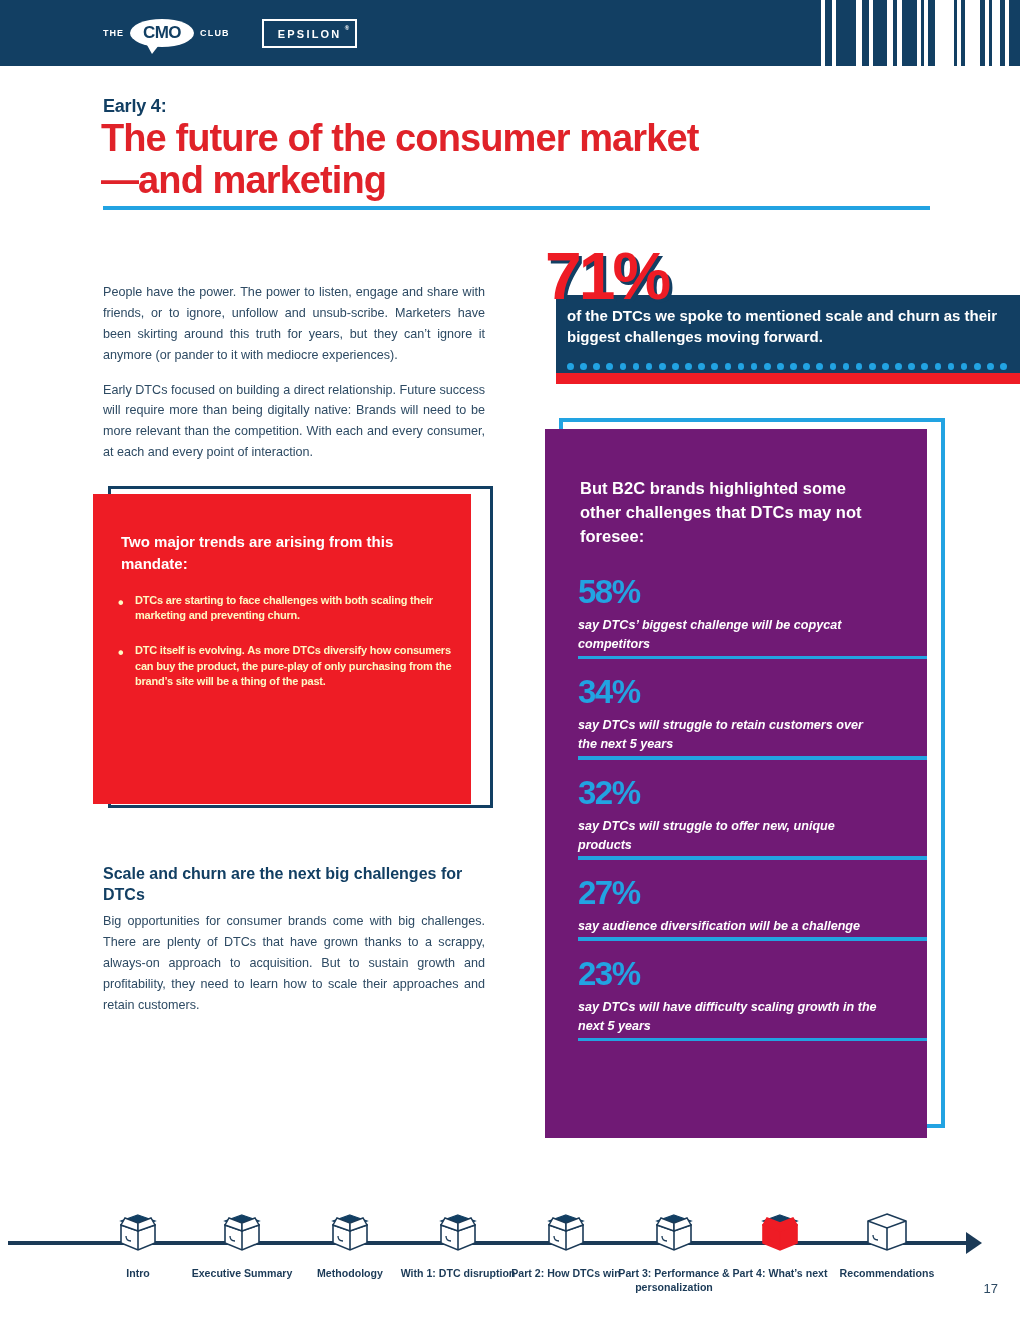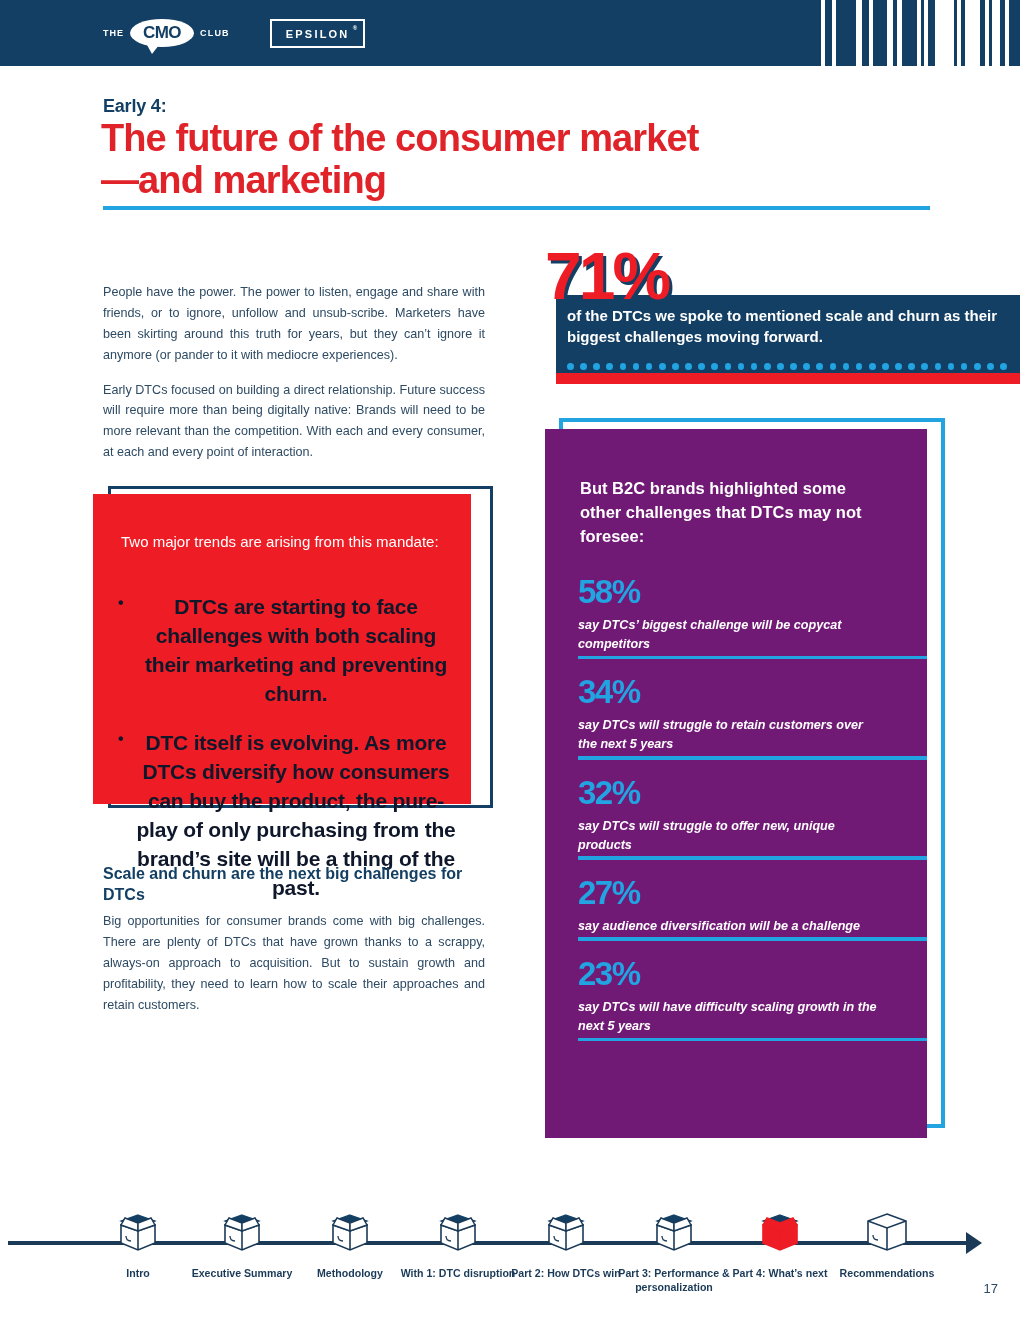--- a/index.html
+++ b/index.html
@@ -19,21 +19,21 @@
   .header-bar-left {
     position: absolute; left:0; top:0; width: 812px; height: 66px; background:#123F63;
   }
   .barcode {
     position: absolute; left: 812px; top: 0; width: 208px; height: 66px;
     background: #ffffff;
     display: flex; align-items: stretch;
   }
   .barcode i { display:block; background:#123F63; height:100%; }
 
-  .logos { position:absolute; left: 103px; top: 17px; display:flex; align-items:center; gap: 40px; }
+  .logos { position:absolute; left: 103px; top: 17px; display:flex; align-items:center; gap: 32px; }
 
   .cmo-logo { display:flex; align-items:center; gap:6px; height:32px; }
   .cmo-the { color:#fff; font-size:9px; font-weight:bold; letter-spacing:1px; }
   .cmo-bubble {
     position:relative; background:#fff; border-radius:50%;
     width:64px; height:28px; display:flex; align-items:center; justify-content:center;
   }
   .cmo-bubble span { color:#123F63; font-size:17px; font-weight:bold; letter-spacing:-0.5px; }
   .cmo-bubble::after {
     content:""; position:absolute; left:17px; bottom:-7px;
@@ -75,26 +75,26 @@
   .redbox-outline {
     position:absolute; left:15px; top:0px; width:385px; height:322px;
     border:3px solid #123F63; background:transparent;
   }
   .redbox {
     position:absolute; left:0px; top:8px; width:378px; height:310px;
     background:#EE1C25;
   }
   .redbox-title {
     position:absolute; left:28px; top:37px; width:330px;
-    color:#fff; font-size:15px; font-weight:normal; line-height:1.45;
+    color:#fff; font-size:15px; font-weight:bold; line-height:1.45;
   }
   .redbox-list { position:absolute; left:24px; top:99px; width:340px; }
   .redbox-list li {
     list-style:none; position:relative; padding-left:18px; margin-bottom:20px;
-    color:#0f172a; font-size:21px; font-weight:bold; line-height:1.38; letter-spacing:-0.2px;text-align:center;
+    color:#fef9c3; font-size:11px; font-weight:bold; line-height:1.38; letter-spacing:-0.2px;
   }
   .redbox-list li::before {
     content:"\2022"; position:absolute; left:1px; top:-1px; font-size:16px;
   }
 
   
   .sub-head {
     position:absolute; left:103px; top:864px; width:380px;
     font-size:16px; font-weight:bold; color:#123F63; line-height:1.30;
   }

